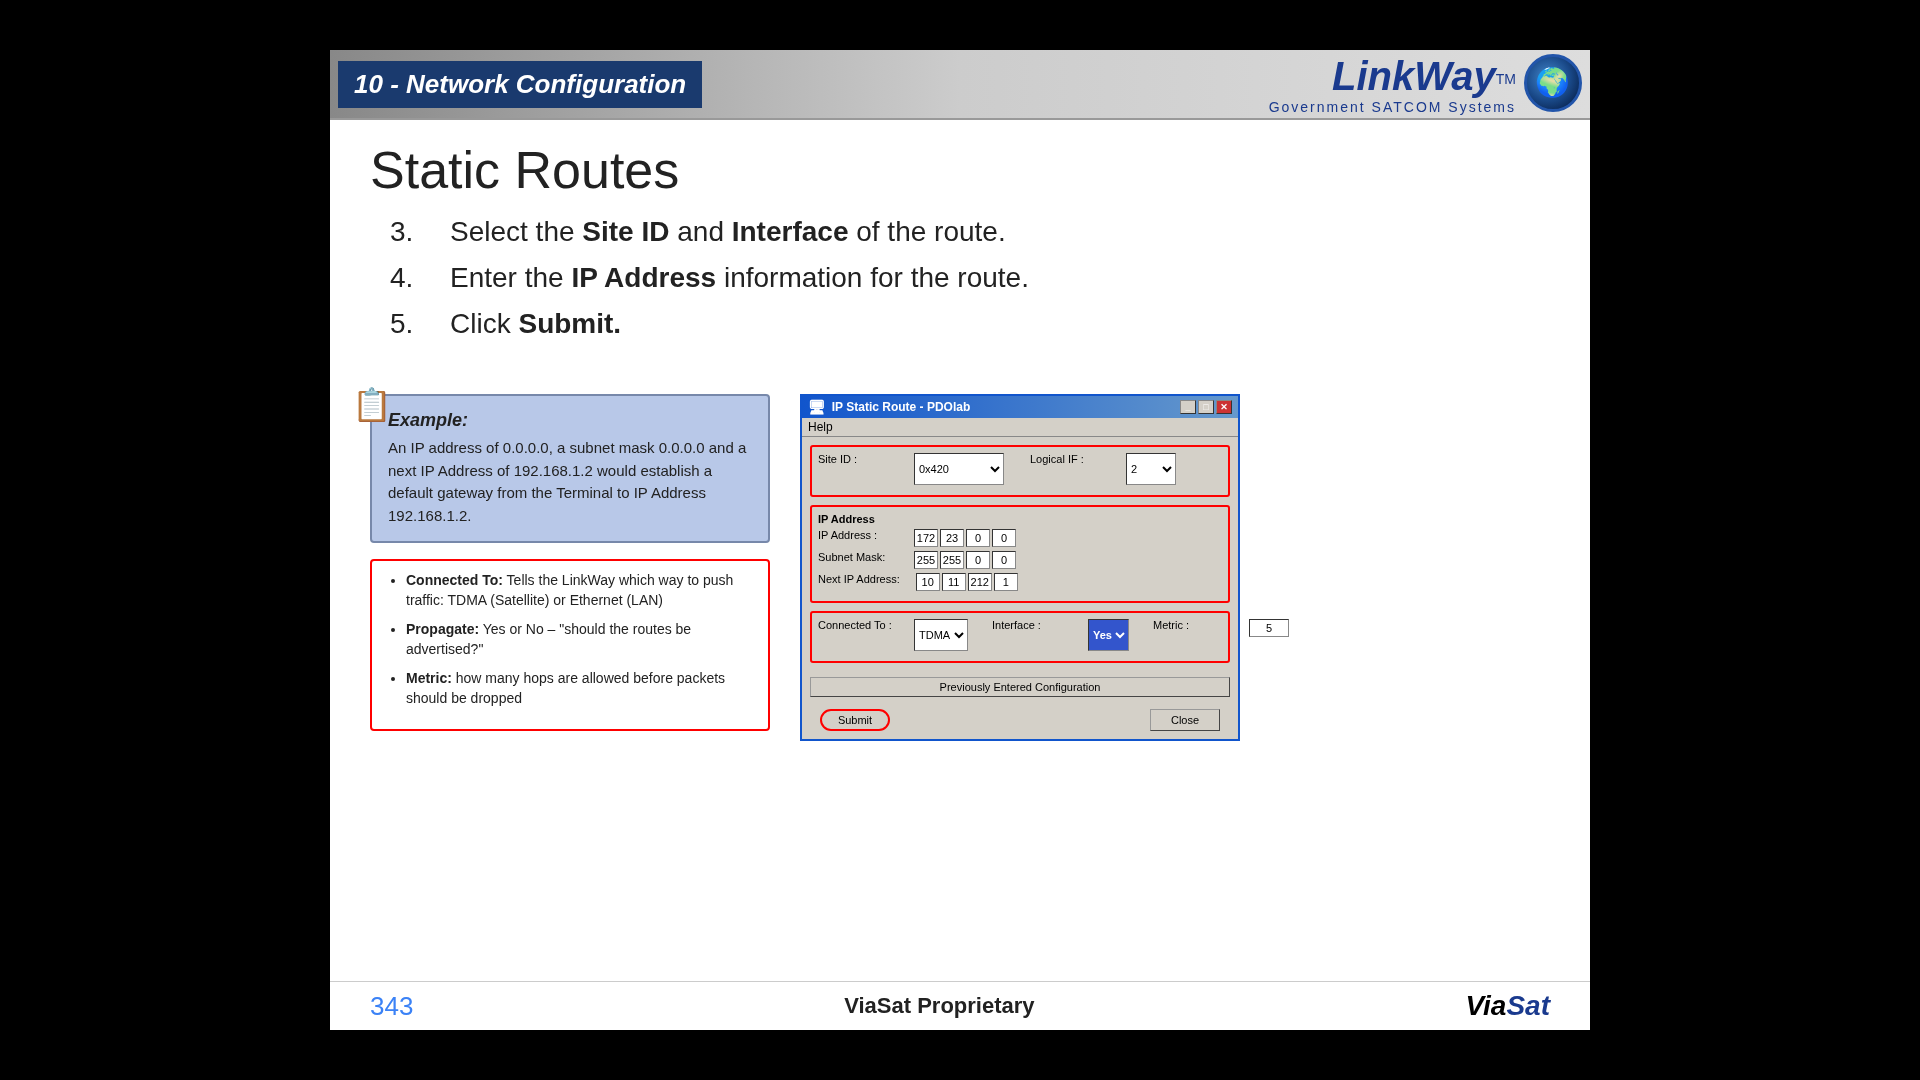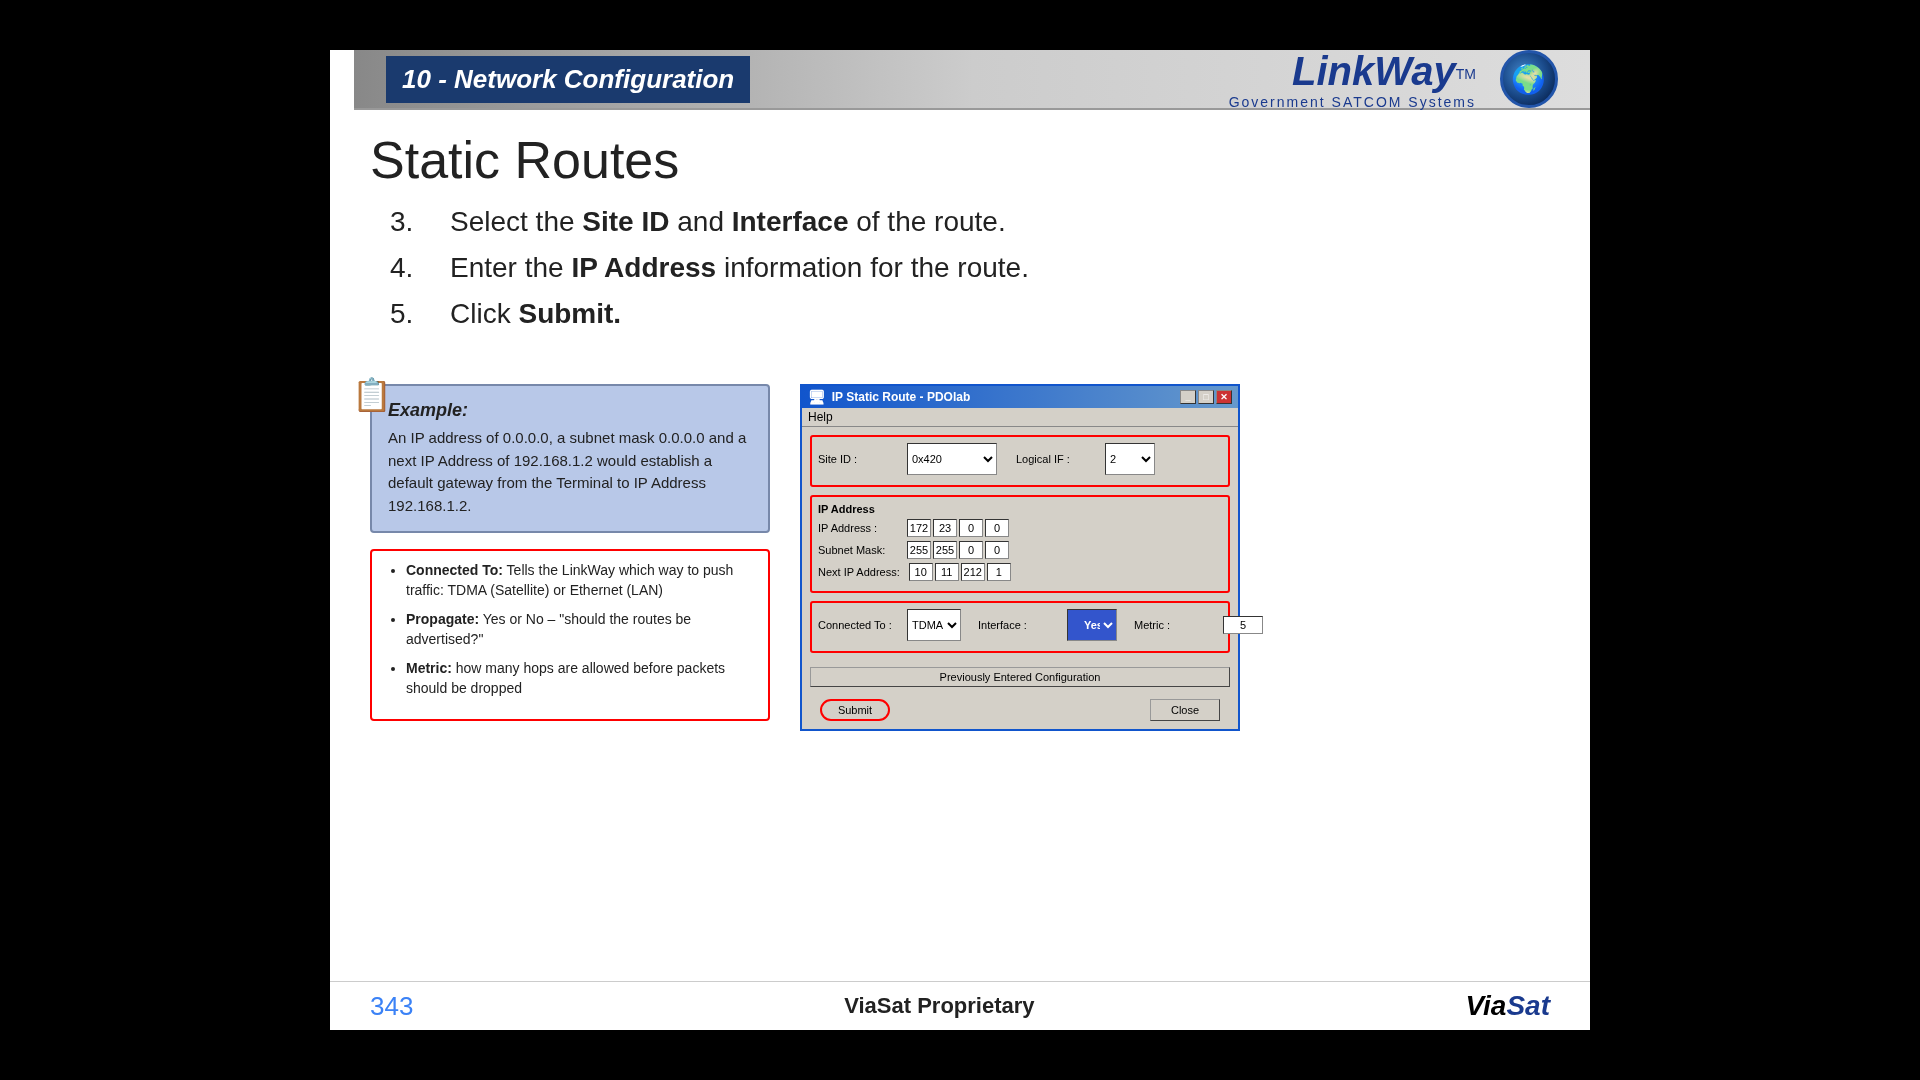--- a/index.html
+++ b/index.html
@@ -17,38 +17,37 @@
       width: 1260px;
       height: 980px;
       background: #fff;
       position: relative;
     }
     
     .header {
       display: flex;
       align-items: center;
       justify-content: space-between;
-      padding: 8px 32px;
+      padding: 8px 8px;
       background: linear-gradient(to right, #888, #ccc, #ddd);
       border-bottom: 2px solid #999;
-      height: 60px;
-      margin-left: 24px;
+      height: 70px;
     }
     .header-title {
       background: #1a3a6e;
       color: #fff;
       font-size: 26px;
       font-weight: bold;
       padding: 8px 16px;
       font-style: italic;
     }
     .header-logo {
       display: flex;
-      align-items: center;
-      gap: 24px;
+      align-items: flex-start;
+      gap: 8px;
     }
     .logo-text {
       text-align: right;
     }
     .logo-subtitle {
       font-size: 14px;
       color: #1a3a8e;
       letter-spacing: 2px;
     }
     .globe-icon {
@@ -193,22 +192,22 @@
       background: #d4d0c8;
     }
     .red-outline-box {
       border: 2px solid red;
       border-radius: 3px;
       padding: 6px;
       margin-bottom: 8px;
     }
     .field-row {
       display: flex;
-      align-items: center;
-      gap: 9px;
+      align-items: flex-start;
+      gap: 16px;
       margin-bottom: 4px;
     }
     .field-label {
       font-size: 11px;
       min-width: 80px;
     }
     .win-select {
       font-size: 11px;
       height: 32px;
       background: #fff;
@@ -243,21 +242,20 @@
     }
     .submit-btn {
       border: 2px solid red;
       border-radius: 12px;
       padding: 3px 14px;
     }
     .yes-select {
       background: #3355cc;
       color: white;
       font-weight: bold;
-      padding-left: 12px;
     }
     .btn-row {
       display: flex;
       justify-content: space-between;
       margin-top: 6px;
       padding: 0 10px;
     }
     .previously-btn {
       width: 100%;
       text-align: center;

